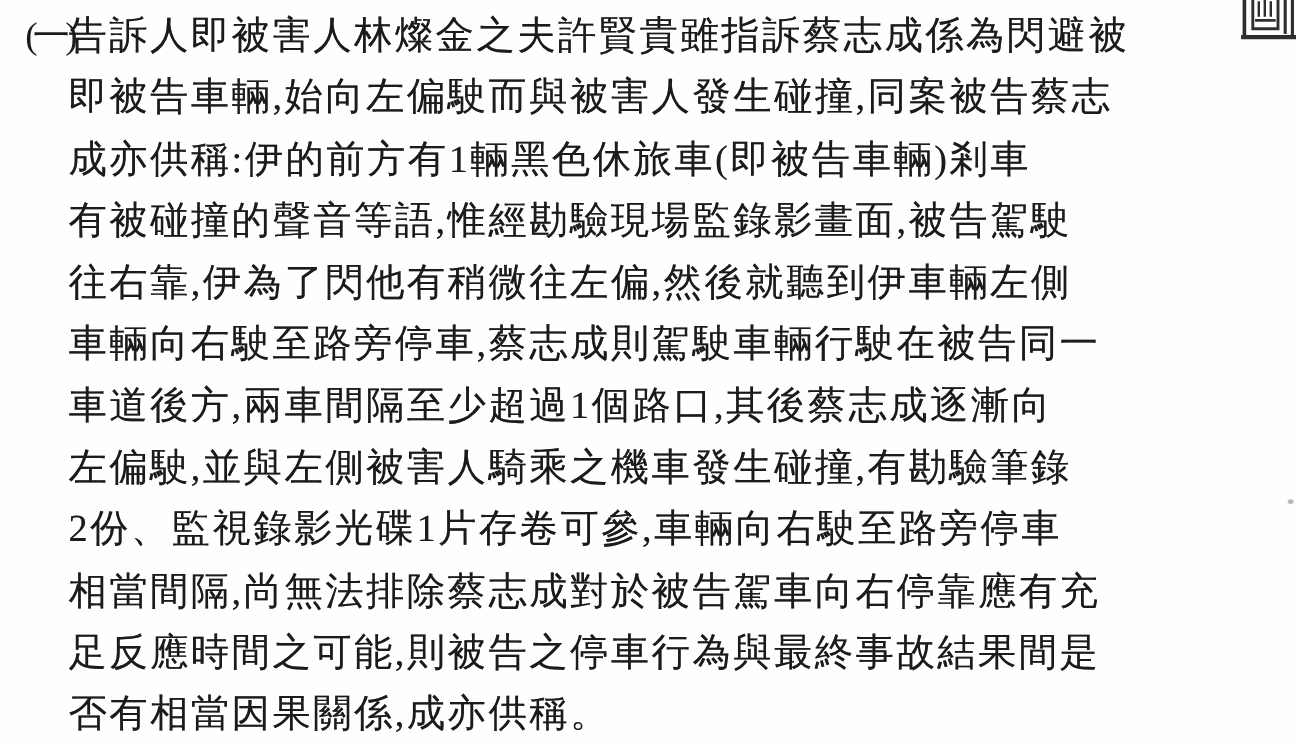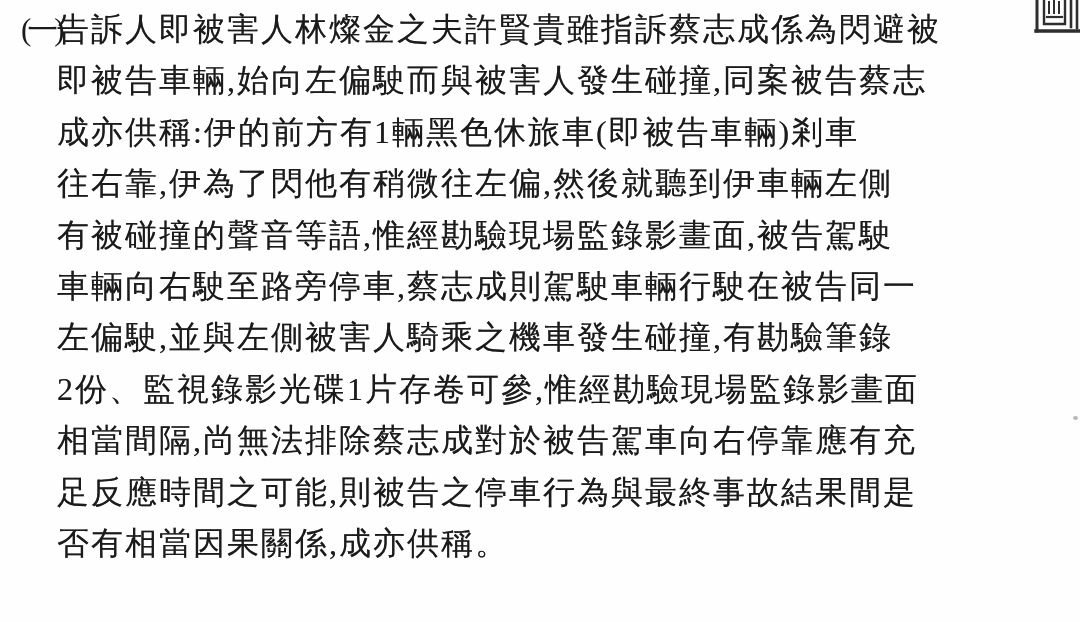--- a/index.html
+++ b/index.html
@@ -76,25 +76,26 @@
 
 <div class="page">
 
   <div class="para">
     <span class="marker">(一)</span>
     <div class="lines">
 
     <div class="line">告訴人即被害人林燦金之夫許賢貴雖指訴蔡志成係為閃避被</div>
         <div class="line">即被告車輛,始向左偏駛而與被害人發生碰撞,同案被告蔡志</div>
         <div class="line">成亦供稱:伊的前方有1輛黑色休旅車(即被告車輛)剎車</div>
+        <div class="line">有被碰撞的聲音等語,惟經勘驗現場監錄影畫面,被告駕駛</div>
         <div class="line">往右靠,伊為了閃他有稍微往左偏,然後就聽到伊車輛左側</div>
-        <div class="line">有被碰撞的聲音等語,惟經勘驗現場監錄影畫面,被告駕駛</div>
         <div class="line">車輛向右駛至路旁停車,蔡志成則駕駛車輛行駛在被告同一</div>
+        <div class="line">車道後方,兩車間隔至少超過1個路口,其後蔡志成逐漸向</div>
         <div class="line">左偏駛,並與左側被害人騎乘之機車發生碰撞,有勘驗筆錄</div>
-        <div class="line">2份、監視錄影光碟1片存卷可參,惟經勘驗現場監錄影畫面</div>
+        <div class="line">2份、監視錄影光碟1片存卷可參,車輛向右駛至路旁停車</div>
         <div class="line">相當間隔,尚無法排除蔡志成對於被告駕車向右停靠應有充</div>
         <div class="line">足反應時間之可能,則被告之停車行為與最終事故結果間是</div>
         <div class="line">否有相當因果關係,成亦供稱。</div>
       </div>
   </div>
 
   <div class="stamp">
     <svg width="46" height="40" viewBox="0 0 46 40" aria-hidden="true">
       <g stroke="#2e2e2e" fill="none" stroke-linecap="square">
 

